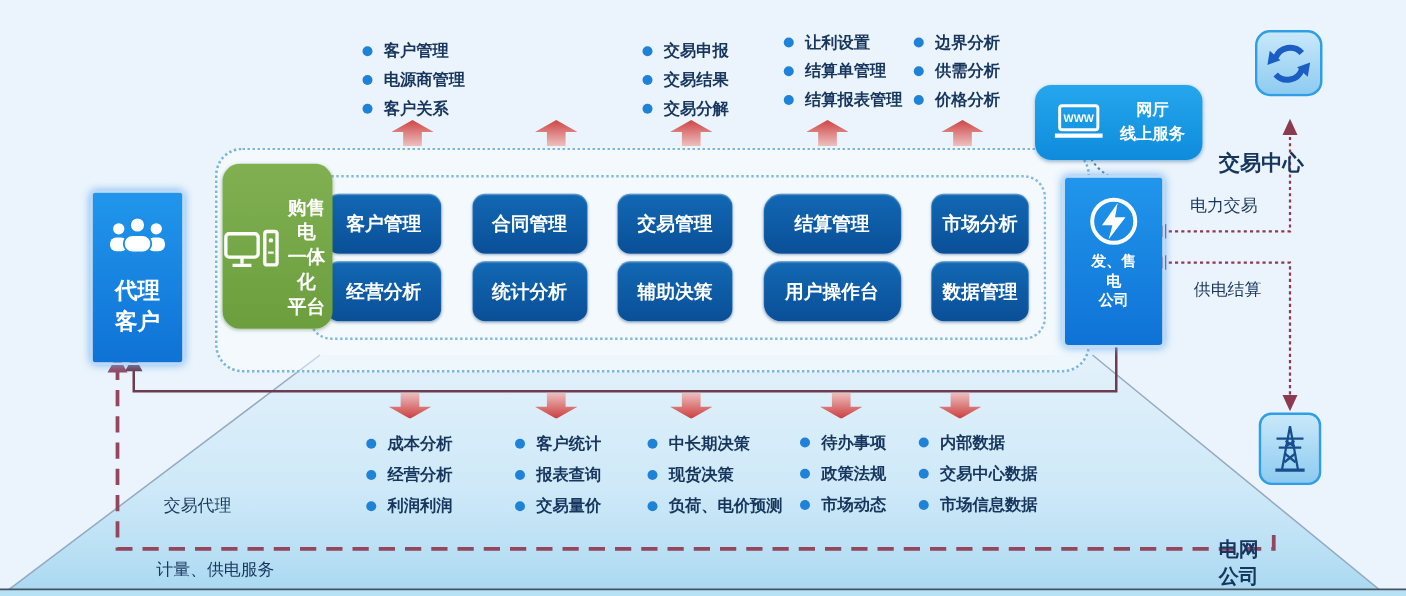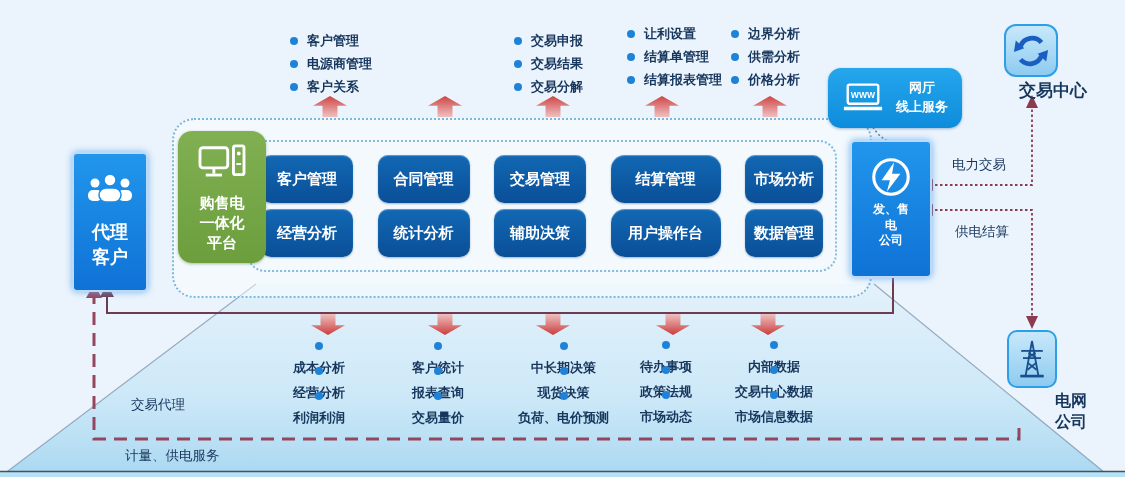--- a/index.html
+++ b/index.html
@@ -7,21 +7,21 @@
   .stage{position:relative;width:1125px;height:477px;background:#ebf4fc;overflow:hidden;}
   .stage *{box-sizing:border-box;}
 
   
   .svg-layer{position:absolute;left:0;top:0;z-index:1;pointer-events:none;}
 
   
   .blist{position:absolute;z-index:2;}
   .blist .item{display:flex;align-items:center;gap:9px;height:23px;
     font-size:13px;font-weight:600;color:#17365d;white-space:nowrap;}
-  .blist.lower .item{height:25px;flex-direction:column;}
+  .blist.lower .item{height:25px;}
   .dot{width:8px;height:8px;border-radius:50%;background:#1f82d9;flex:0 0 auto;}
 
   
   .arrow-up,.arrow-down{position:absolute;width:34px;height:21px;z-index:2;}
   .arrow-up{background:linear-gradient(to bottom,#cf4545,#eec0c0);
     clip-path:polygon(50% 0,100% 46%,72% 46%,72% 100%,28% 100%,28% 46%,0 46%);}
   .arrow-down{background:linear-gradient(to bottom,#eec0c0,#cb3d3d);
     clip-path:polygon(28% 0,72% 0,72% 54%,100% 54%,50% 100%,0 54%,28% 54%);}
 
   
@@ -32,21 +32,21 @@
     display:flex;flex-direction:column;justify-content:space-between;padding:13px 12px;}
   .mod-row{display:flex;justify-content:space-between;}
   .mod-btn{height:48px;border-radius:10px;color:#fff;font-weight:bold;font-size:15px;
     display:flex;align-items:center;justify-content:center;white-space:nowrap;
     background:linear-gradient(to bottom,#1268b4,#0a4f97);
     box-shadow:inset 0 1px 1px rgba(255,255,255,.35),0 1px 2px rgba(10,60,110,.35);}
   .w92{width:92px;} .w90{width:110px;border-radius:14px;} .w78{width:78px;}
 
   .green-box{position:absolute;left:178px;top:131px;width:88px;height:132px;z-index:3;
     border-radius:14px;background:linear-gradient(to bottom,#80b051,#6c9e3e);
-    display:flex;flex-direction:column;align-items:center;padding-top:12px;
+    display:flex;flex-direction:row;align-items:center;padding-top:12px;
     color:#fff;font-weight:bold;font-size:15px;line-height:1.32;text-align:center;
     box-shadow:0 1px 3px rgba(60,100,40,.4);}
 
   
   .actor{position:absolute;z-index:3;border-radius:5px;
     background:linear-gradient(to bottom,#2196ec,#0f72d6);
     border:2px solid #bcd9f8;box-shadow:0 0 7px rgba(110,175,240,.9);
     display:flex;flex-direction:column;align-items:center;
     color:#fff;font-weight:bold;text-align:center;}
   .actor.left{left:72px;top:152px;width:76px;height:140px;font-size:18px;line-height:1.4;padding-top:18px;}
@@ -54,22 +54,22 @@
 
   .badge{position:absolute;left:828px;top:68px;width:134px;height:60px;z-index:3;
     border-radius:13px;background:linear-gradient(to bottom,#25a6ec,#0e8cdc);
     display:flex;align-items:center;justify-content:center;gap:12px;
     color:#fff;font-weight:bold;font-size:13px;line-height:1.45;text-align:center;
     box-shadow:0 1px 3px rgba(20,90,150,.4);}
 
   .mini-node{position:absolute;z-index:3;border-radius:12px;
     background:linear-gradient(to bottom,#c8e8fa,#8ecbf0);
     border:2px solid #2e9fe6;display:flex;align-items:center;justify-content:center;}
-  .node-label{position:absolute;z-index:3;width:112px;text-align:right;
-    color:#17365d;font-weight:bold;white-space:nowrap;}
+  .node-label{position:absolute;z-index:3;width:112px;text-align:left;
+    color:#17365d;font-weight:bold;white-space:nowrap;margin-top:40px;}
 
   .edge-label{position:absolute;z-index:3;color:#17365d;font-weight:normal;
     font-size:13.5px;white-space:nowrap;}
 </style>
 </head>
 <body>
 
 <div class="stage">
 
   <svg class="svg-layer" width="1125" height="477" viewBox="0 0 1125 477">

